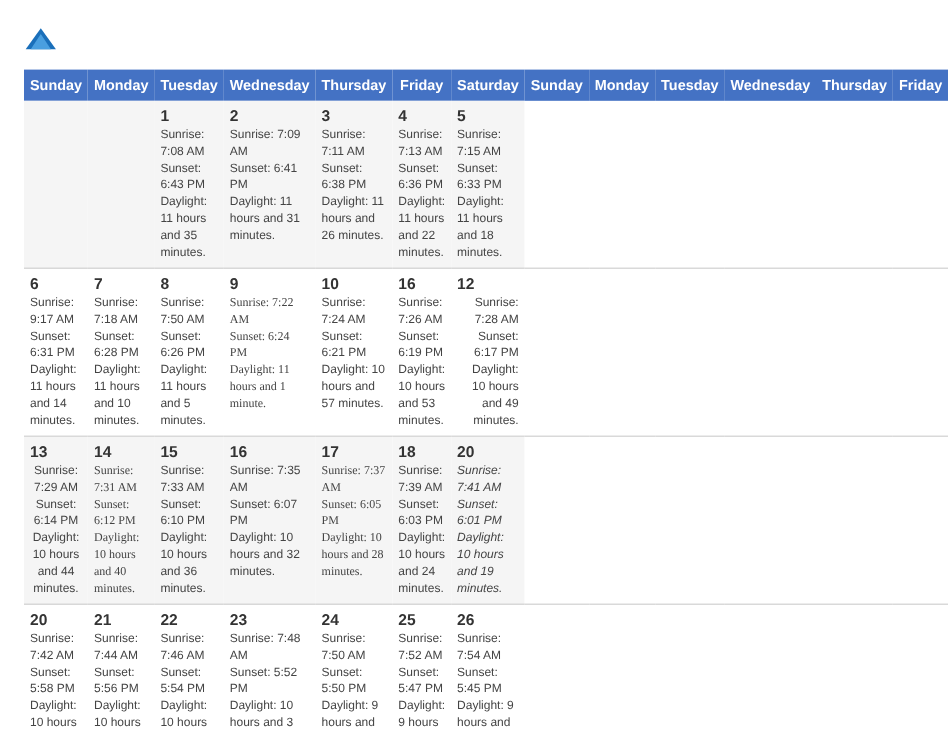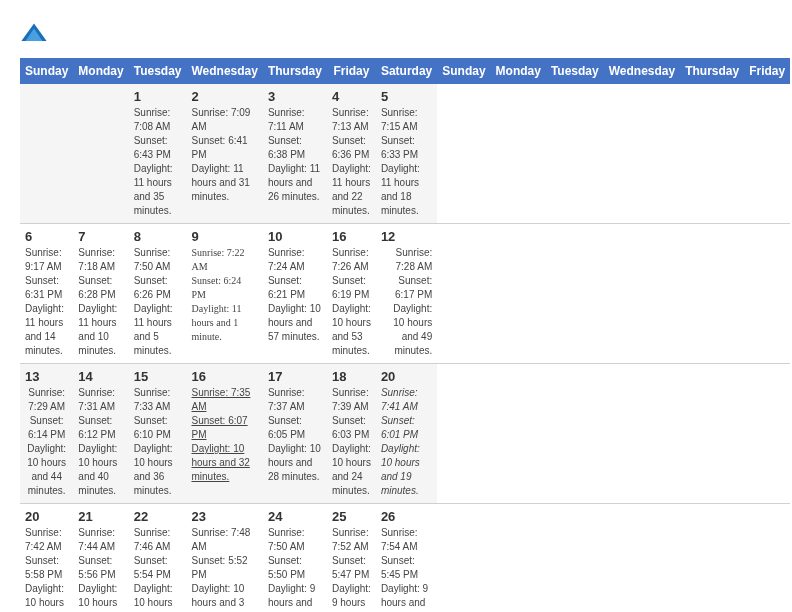--- a/index.html
+++ b/index.html
@@ -209,39 +209,39 @@
       </tr>
       <tr>
         <td>
           <span class="day-number">13</span>
           <div class="day-info" style="white-space: pre-line; text-align: center;">Sunrise: 7:29 AM
 Sunset: 6:14 PM
 Daylight: 10 hours and 44 minutes.</div>
         </td>
         <td>
           <span class="day-number">14</span>
-          <div class="day-info" style="white-space: pre-line;">Sunrise: 7:31 AM
+          <div class="day-info" style="white-space: pre-line; font-family: Liberation Serif, serif;">Sunrise: 7:31 AM
 Sunset: 6:12 PM
 Daylight: 10 hours and 40 minutes.</div>
         </td>
         <td>
           <span class="day-number">15</span>
           <div class="day-info" style="white-space: pre-line;">Sunrise: 7:33 AM
 Sunset: 6:10 PM
 Daylight: 10 hours and 36 minutes.</div>
         </td>
         <td>
           <span class="day-number">16</span>
-          <div class="day-info" style="white-space: pre-line; text-decoration: underline;">Sunrise: 7:35 AM
+          <div class="day-info" style="white-space: pre-line;">Sunrise: 7:35 AM
 Sunset: 6:07 PM
 Daylight: 10 hours and 32 minutes.</div>
         </td>
         <td>
           <span class="day-number">17</span>
-          <div class="day-info" style="white-space: pre-line;">Sunrise: 7:37 AM
+          <div class="day-info" style="white-space: pre-line; font-family: Liberation Serif, serif;">Sunrise: 7:37 AM
 Sunset: 6:05 PM
 Daylight: 10 hours and 28 minutes.</div>
         </td>
         <td>
           <span class="day-number">18</span>
           <div class="day-info" style="white-space: pre-line;">Sunrise: 7:39 AM
 Sunset: 6:03 PM
 Daylight: 10 hours and 24 minutes.</div>
         </td>
         <td>

